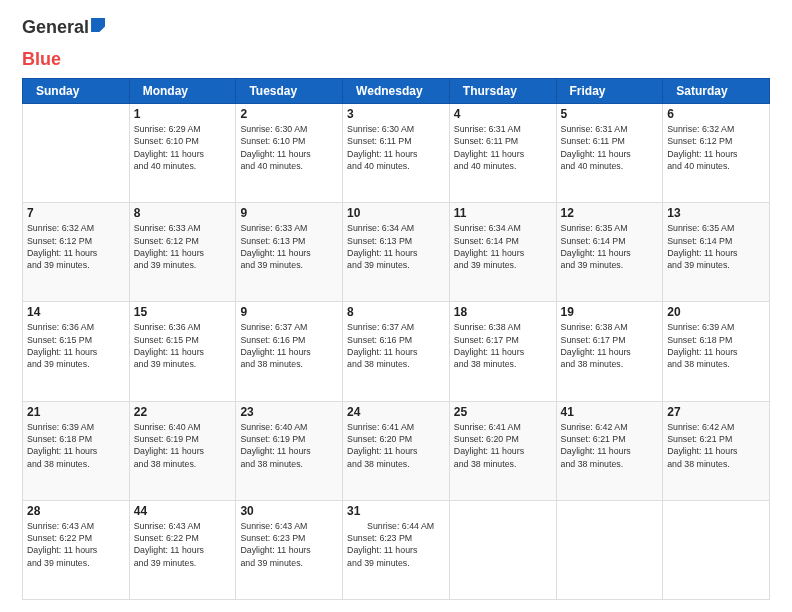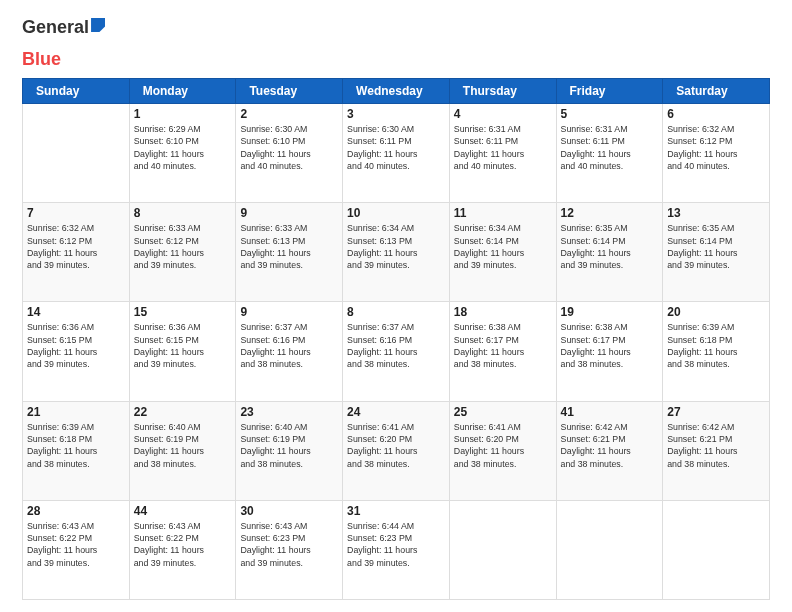--- a/index.html
+++ b/index.html
@@ -267,21 +267,21 @@
 Daylight: 11 hours
 and 39 minutes.</span></td>
           <td><span class="day-num">44</span><span class="day-info" style="white-space: pre-line;">Sunrise: 6:43 AM
 Sunset: 6:22 PM
 Daylight: 11 hours
 and 39 minutes.</span></td>
           <td><span class="day-num">30</span><span class="day-info" style="white-space: pre-line;">Sunrise: 6:43 AM
 Sunset: 6:23 PM
 Daylight: 11 hours
 and 39 minutes.</span></td>
-          <td><span class="day-num">31</span><span class="day-info" style="white-space: pre-line;">Sunrise: 6:44 AM
+          <td><span class="day-num">31</span><span class="day-info" style="white-space: pre-line; margin-left: 20px;">Sunrise: 6:44 AM
 Sunset: 6:23 PM
 Daylight: 11 hours
 and 39 minutes.</span></td>
           <td class="empty-cell"></td>
           <td class="empty-cell"></td>
           <td class="empty-cell"></td>
         </tr>
       </tbody>
   </table>
 </div>

